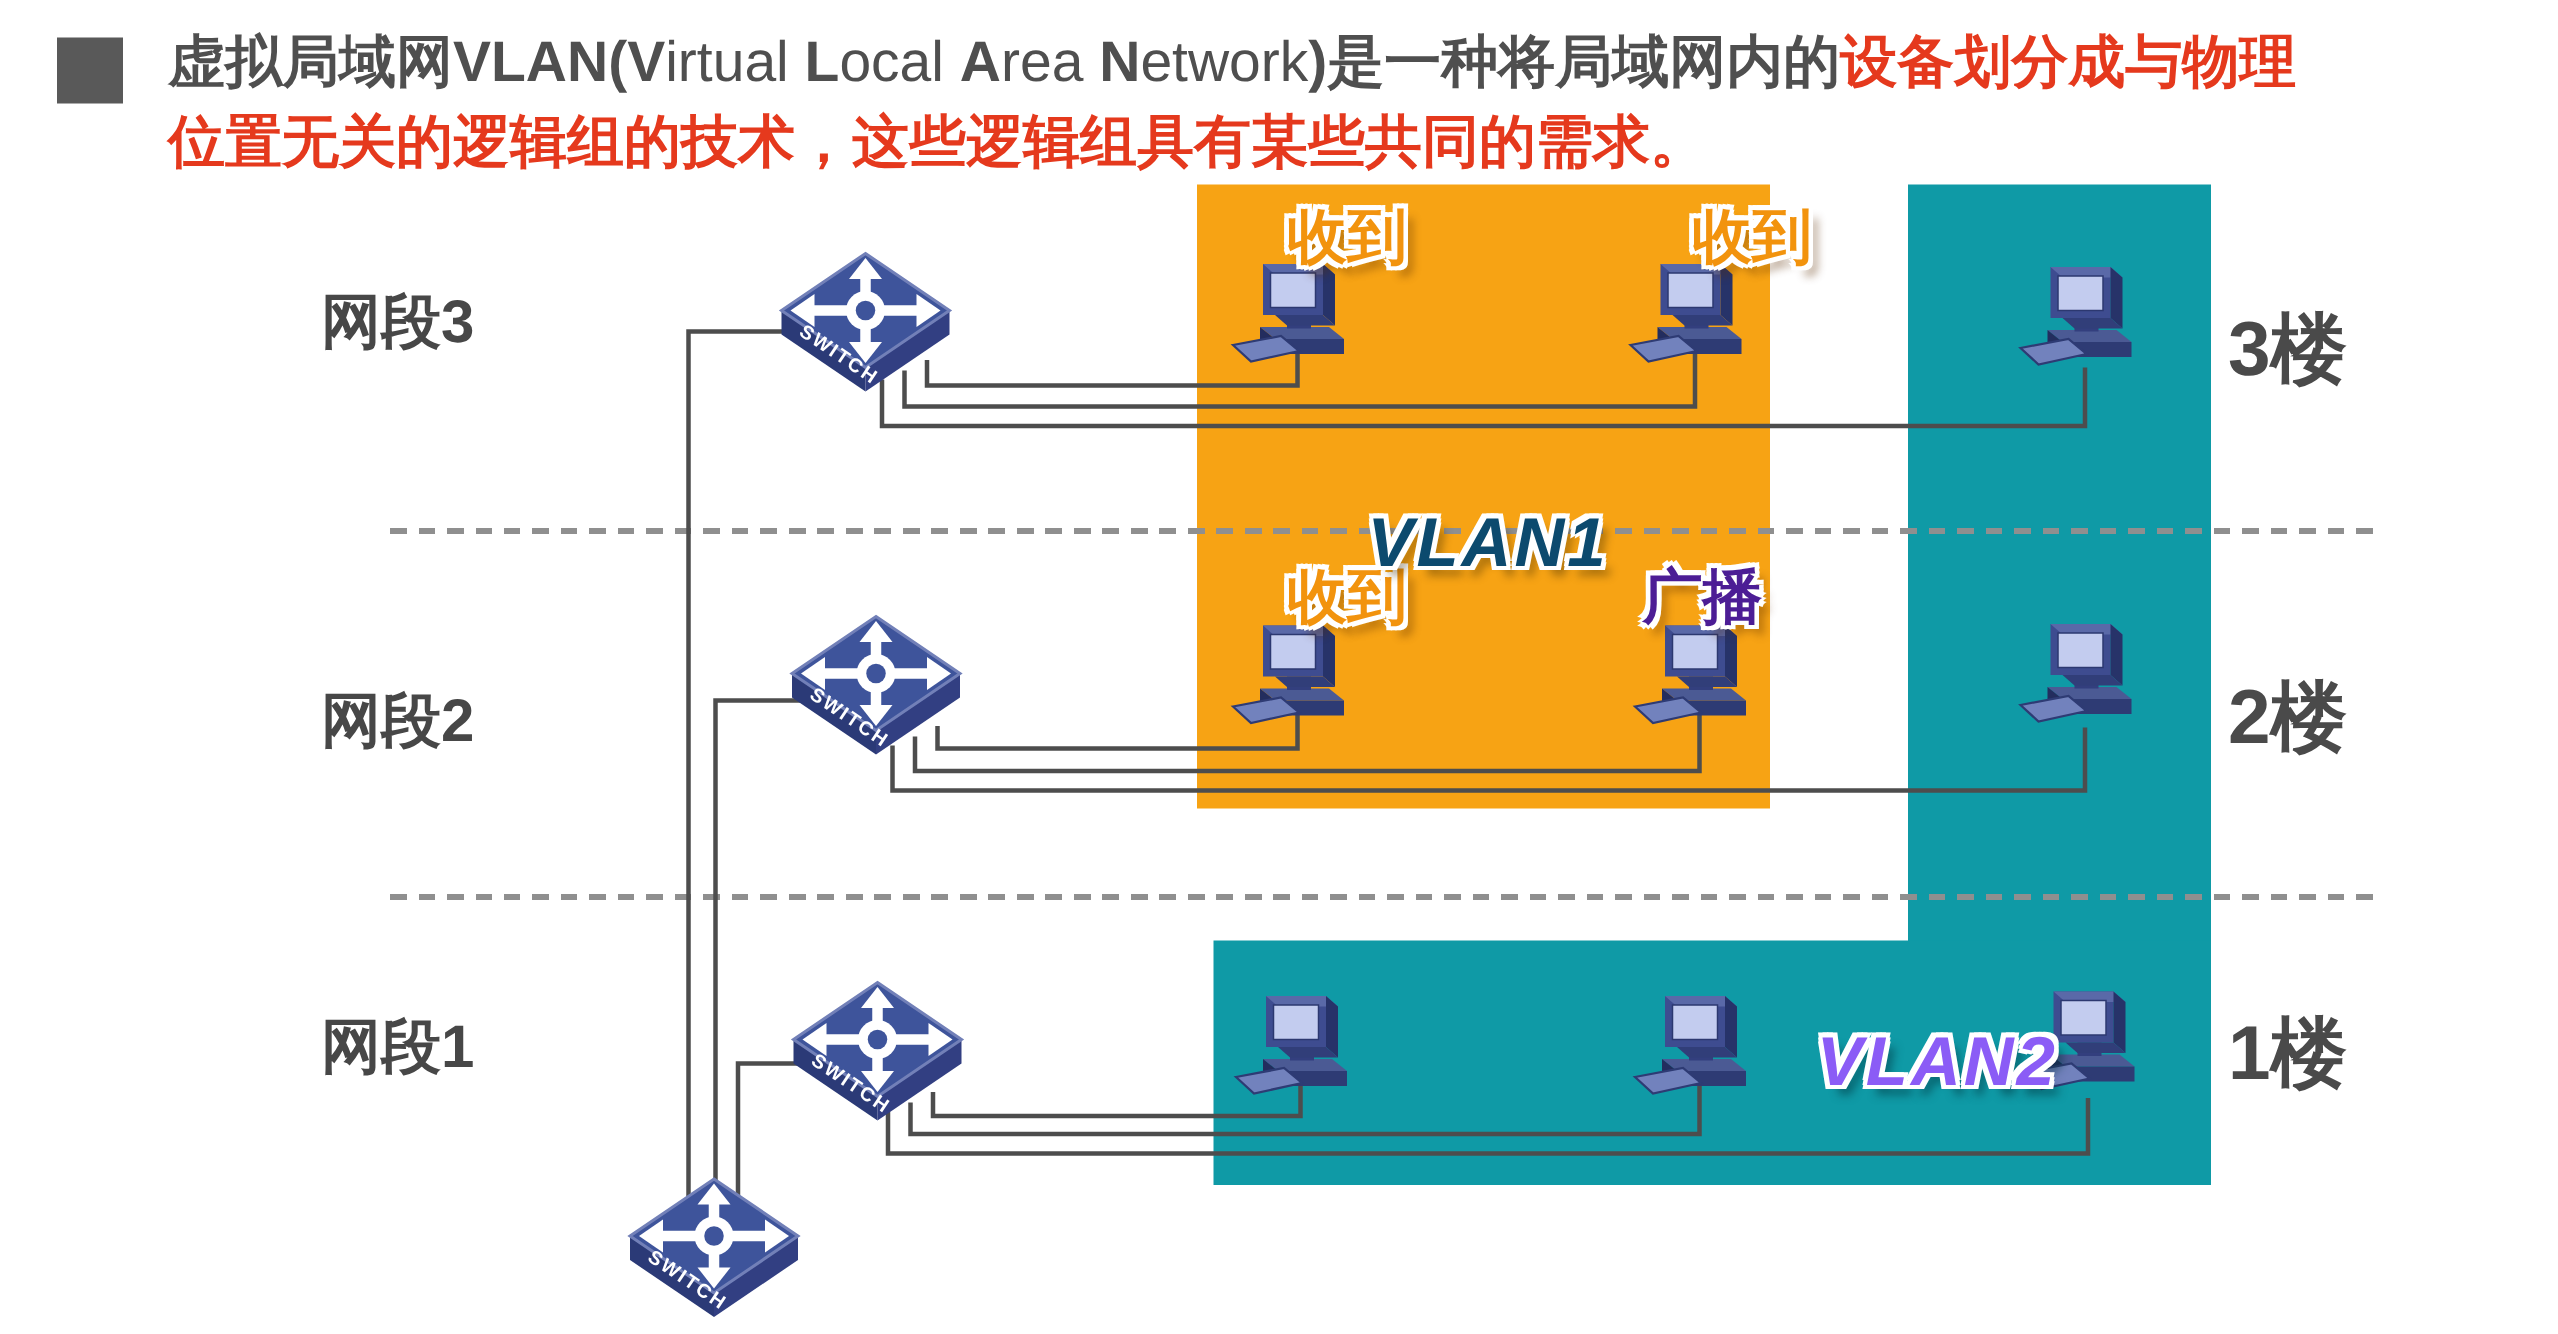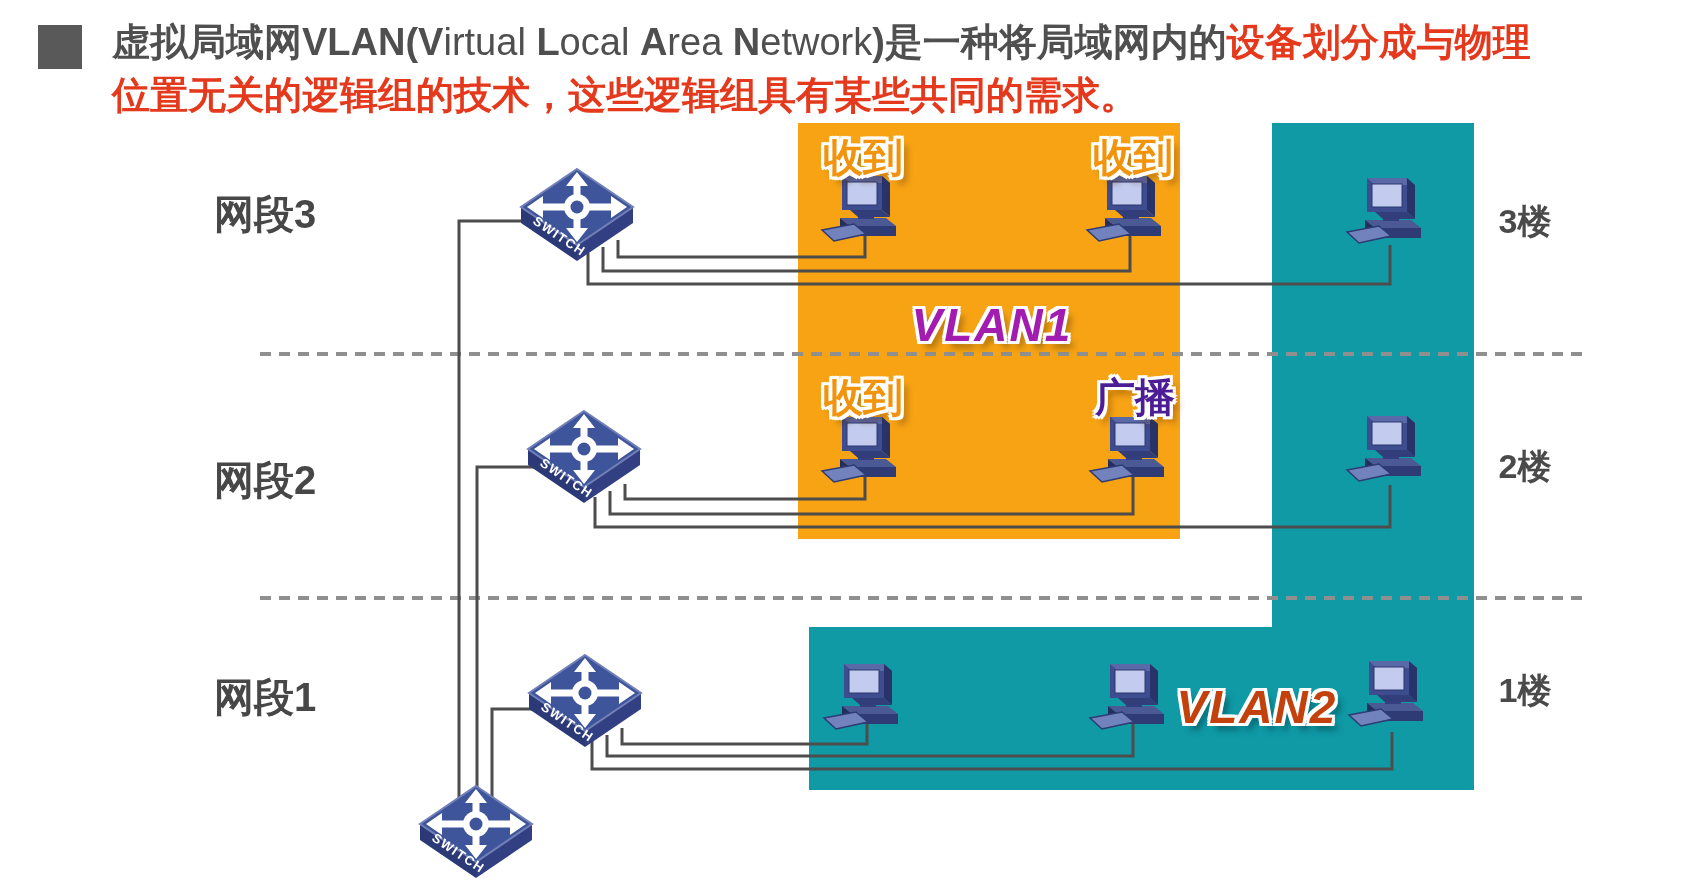--- a/index.html
+++ b/index.html
@@ -29,34 +29,34 @@
   
   svg.cables{position:absolute;left:0;top:0;}
   .cable{fill:none;stroke:#4D4D4D;stroke-width:3;}
   
   .switch{position:absolute;width:120px;height:104px;}
   .pc{position:absolute;width:90px;height:88px;}
   
   .seg-label{position:absolute;width:170px;text-align:left;
     font-size:40px;font-weight:700;color:#474747;}
   .floor-label{position:absolute;width:130px;text-align:center;
-    font-size:34px;font-weight:700;color:#4A4A4A;}
+    font-size:51px;font-weight:700;color:#4A4A4A;}
   .packet{position:absolute;width:150px;text-align:center;font-size:40px;font-weight:800;
     text-shadow:-3px -3px 0 #fff,0 -3px 0 #fff,3px -3px 0 #fff,-3px 0 0 #fff,3px 0 0 #fff,
                 -3px 3px 0 #fff,0 3px 0 #fff,3px 3px 0 #fff,6px 7px 6px rgba(90,45,0,.45);}
-  .packet.received{color:#F2930D;}
+  .packet.received{color:#F2930D;text-align:right;}
   .packet.broadcast{color:#4c1d95;}
   .vlan-label{position:absolute;width:230px;text-align:center;
     font-size:46px;font-weight:800;font-style:italic;letter-spacing:2px;
     text-shadow:-3px -3px 0 #fff,0 -3px 0 #fff,3px -3px 0 #fff,-3px 0 0 #fff,3px 0 0 #fff,
                 -3px 3px 0 #fff,0 3px 0 #fff,3px 3px 0 #fff,6px 7px 6px rgba(60,40,0,.4);}
-  .vlan-label.v1{color:#a21caf;}
-  .vlan-label.v2{color:#c2410c;
+  .vlan-label.v1{color:#0c4a6e;margin-top:36px;}
+  .vlan-label.v2{color:#8b5cf6;
     text-shadow:-3px -3px 0 #fff,0 -3px 0 #fff,3px -3px 0 #fff,-3px 0 0 #fff,3px 0 0 #fff,
-                -3px 3px 0 #fff,0 3px 0 #fff,3px 3px 0 #fff,6px 7px 6px rgba(0,50,60,.5);}
+                -3px 3px 0 #fff,0 3px 0 #fff,3px 3px 0 #fff,6px 7px 6px rgba(0,50,60,.5);text-align:right;}
 </style>
 </head>
 <body>
 
 <div class="stage">
 
   <div class="region vlan1-bg"></div>
   <div class="region vlan2-col"></div>
   <div class="region vlan2-bar"></div>
 

